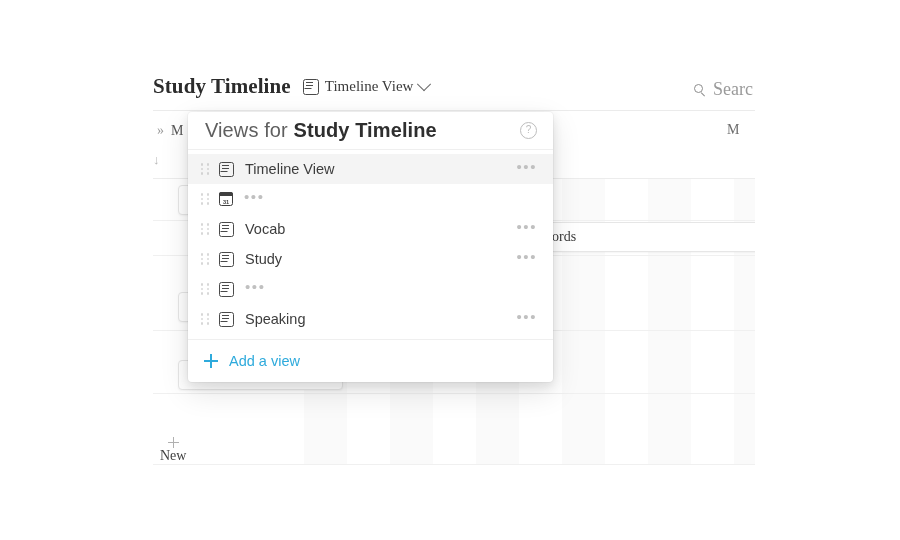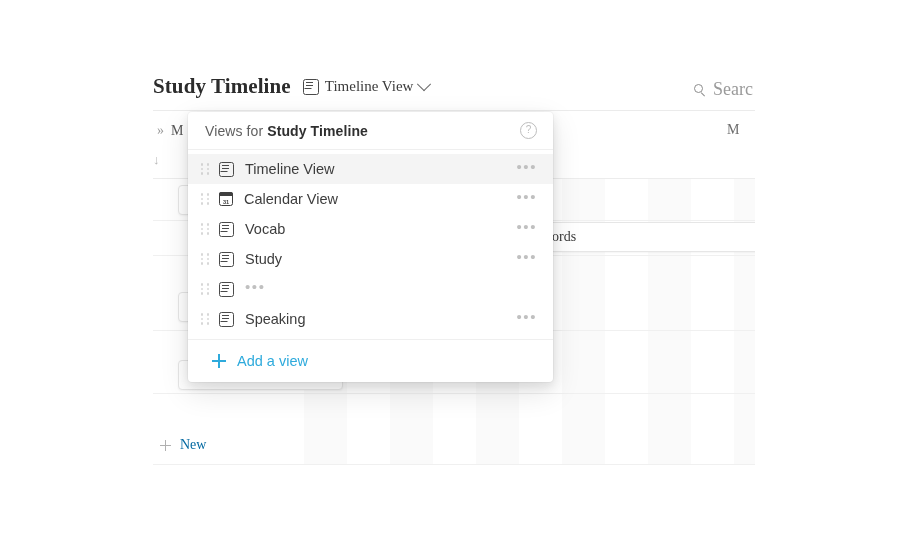--- a/index.html
+++ b/index.html
@@ -214,24 +214,24 @@
     overflow: hidden;
     white-space: nowrap;
   }
 
   
   #new-row {
     position: absolute;
     left: 160px; top: 437px;
     display: flex;
     align-items: center;
-    gap: 9px;
     font-family: "Liberation Serif", serif;
     font-size: 14px;
-    color: #0369a1;
+    color: #404040;
+    flex-direction: column;
   }
   #new-row .plus {
     position: relative;
     width: 11px; height: 11px;
     flex: none;
   }
   #new-row .plus::before,
   #new-row .plus::after {
     content: "";
     position: absolute;
@@ -256,21 +256,21 @@
   #views-popup-header {
     display: flex;
     align-items: center;
     justify-content: space-between;
     height: 38px;
     padding: 0 16px 0 17px;
     box-sizing: border-box;
     border-bottom: 1px solid #efefef;
   }
   #views-popup-title {
-    font-size: 14px;
+    font-size: 20px;
     color: #5f5f5f;
     letter-spacing: .1px;
   }
   #views-popup-title b { color: #2f2f2f; font-weight: bold; }
   .help-icon {
     width: 15px; height: 15px;
     border: 1.2px solid #bdbdbd;
     border-radius: 50%;
     color: #bdbdbd;
     font-size: 10px;
@@ -351,21 +351,21 @@
     letter-spacing: 1.6px;
     line-height: 1;
     padding-bottom: 5px;
   }
 
   #add-view-section {
     border-top: 1px solid #efefef;
     height: 42px;
     display: flex;
     align-items: center;
-    padding-left: 24px;
+    padding-left: 16px;
   }
   #add-view-btn {
     display: flex;
     align-items: center;
     gap: 11px;
   }
   #add-view-btn .plus-blue {
     position: relative;
     width: 14px; height: 14px;
     flex: none;
@@ -509,21 +509,20 @@
             <i></i>
             <i></i>
             <i></i>
             <i></i>
             <i></i>
             <i></i>
           </span>
         <span class="cal-icon row-icon">
             <em>31</em>
           </span>
-        <span class="view-label">Calendar View</span>
         <span class="ellipsis-btn">•••</span>
       </div>
 
       <div class="view-row">
         <span class="drag-dots">
             <i></i>
             <i></i>
             <i></i>
             <i></i>
             <i></i>

